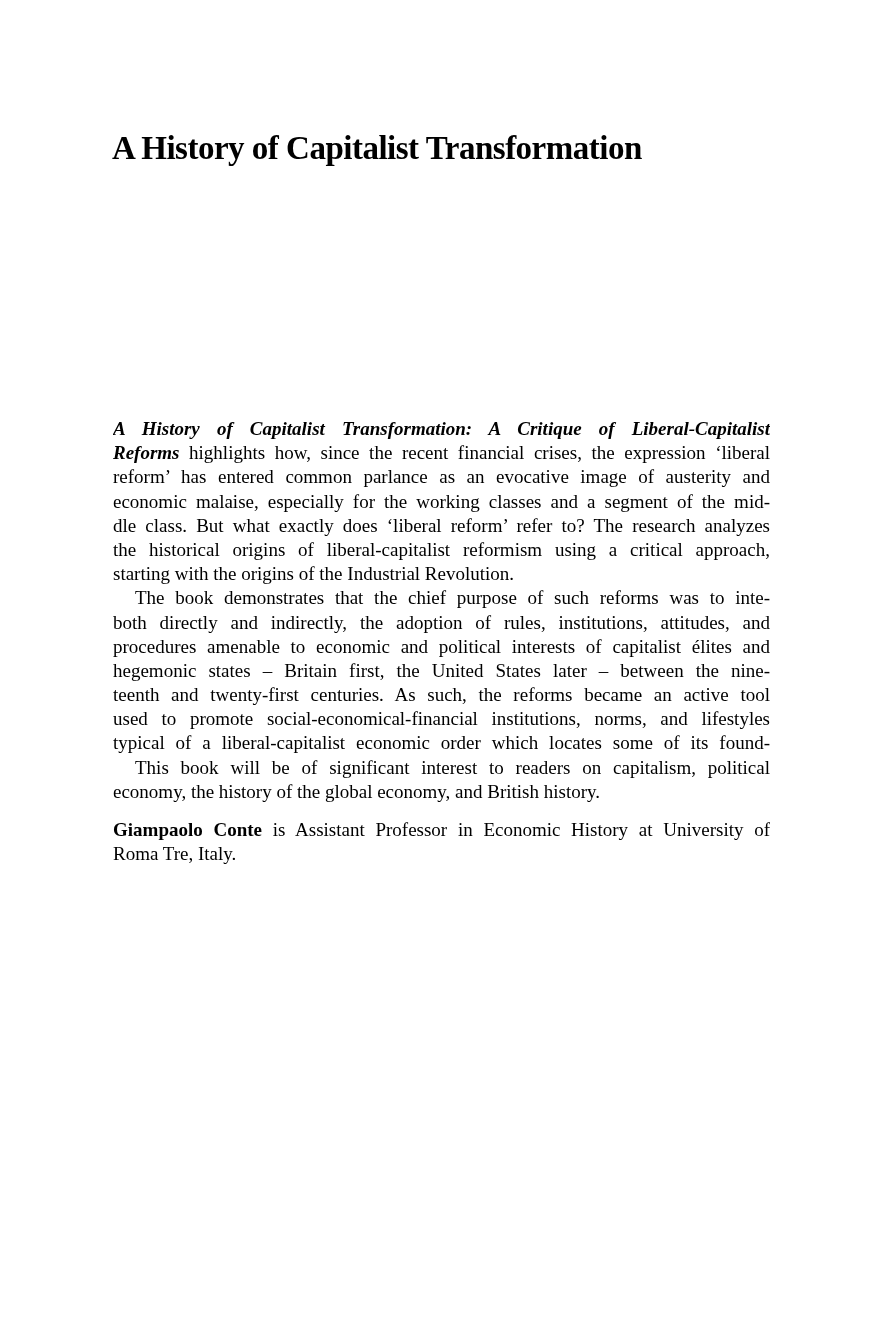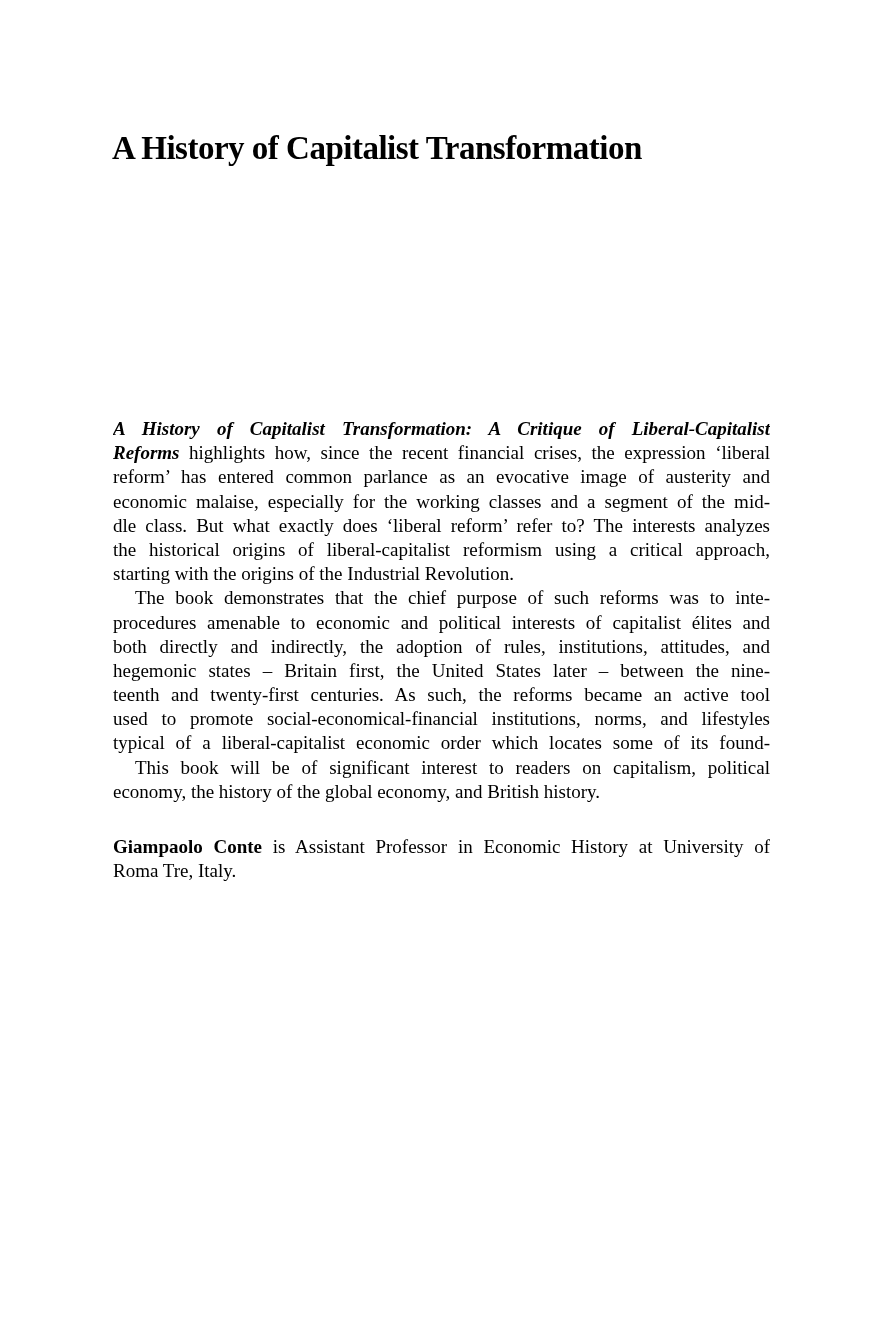--- a/index.html
+++ b/index.html
@@ -42,45 +42,45 @@
     height: 24.2px;
     overflow: hidden;
   }
   .text-line.last {
     text-align-last: left;
   }
   .text-line.indent {
     padding-left: 22px;
   }
   .author-bio {
-    margin-top: 31px;
+    margin-top: 14px;
   }
   .run-i { font-style: italic; font-weight: bold; }
   .run-b { font-weight: bold; }
 </style>
 </head>
 <body>
 
 <div class="page">
   <h1 class="title">A History of Capitalist Transformation</h1>
   <div class="body-block">
     <div id="description-container">
         <div class="paragraph">
           <div class="text-line"><span class="run-i ">A History of Capitalist Transformation: A Critique of Liberal-Capitalist</span></div>
           <div class="text-line"><span class="run-i ">Reforms</span><span class=""> highlights how, since the recent financial crises, the expression ‘liberal</span></div>
           <div class="text-line"><span class="">reform’ has entered common parlance as an evocative image of austerity and</span></div>
           <div class="text-line"><span class="">economic malaise, especially for the working classes and a segment of the mid-</span></div>
-          <div class="text-line"><span class="">dle class. But what exactly does ‘liberal reform’ refer to? The interests analyzes</span></div>
+          <div class="text-line"><span class="">dle class. But what exactly does ‘liberal reform’ refer to? The research analyzes</span></div>
           <div class="text-line"><span class="">the historical origins of liberal-capitalist reformism using a critical approach,</span></div>
           <div class="text-line last"><span class="">starting with the origins of the Industrial Revolution.</span></div>
         </div>
         <div class="paragraph">
           <div class="text-line indent"><span class="">The book demonstrates that the chief purpose of such reforms was to inte-</span></div>
+          <div class="text-line"><span class="">both directly and indirectly, the adoption of rules, institutions, attitudes, and</span></div>
           <div class="text-line"><span class="">procedures amenable to economic and political interests of capitalist élites and</span></div>
-          <div class="text-line"><span class="">both directly and indirectly, the adoption of rules, institutions, attitudes, and</span></div>
           <div class="text-line"><span class="">hegemonic states – Britain first, the United States later – between the nine-</span></div>
           <div class="text-line"><span class="">teenth and twenty-first centuries. As such, the reforms became an active tool</span></div>
           <div class="text-line"><span class="">used to promote social-economical-financial institutions, norms, and lifestyles</span></div>
           <div class="text-line"><span class="">typical of a liberal-capitalist economic order which locates some of its found-</span></div>
         </div>
         <div class="paragraph">
           <div class="text-line indent"><span class="">This book will be of significant interest to readers on capitalism, political</span></div>
           <div class="text-line last"><span class="">economy, the history of the global economy, and British history.</span></div>
         </div>
       </div>

